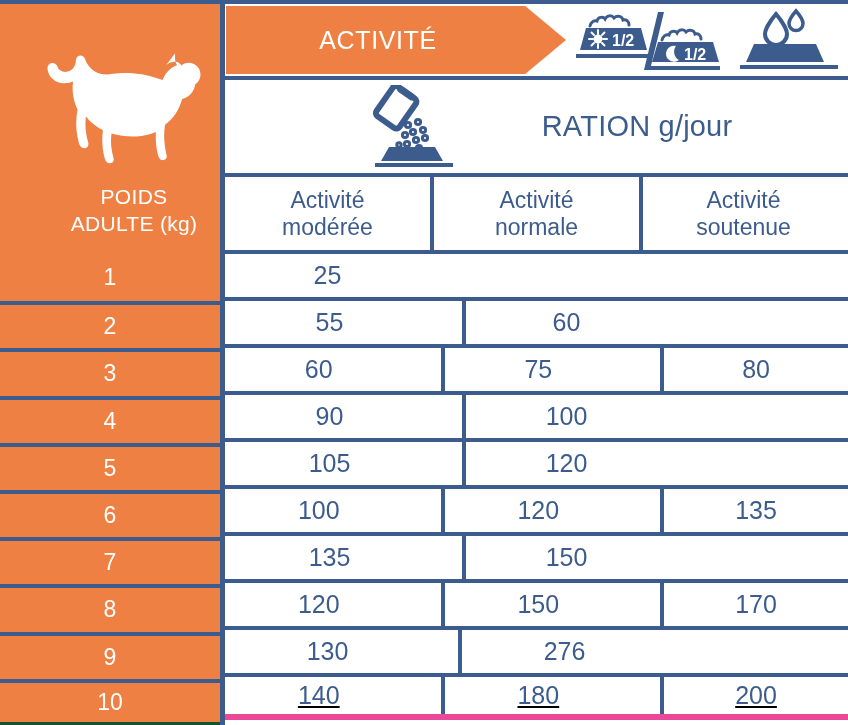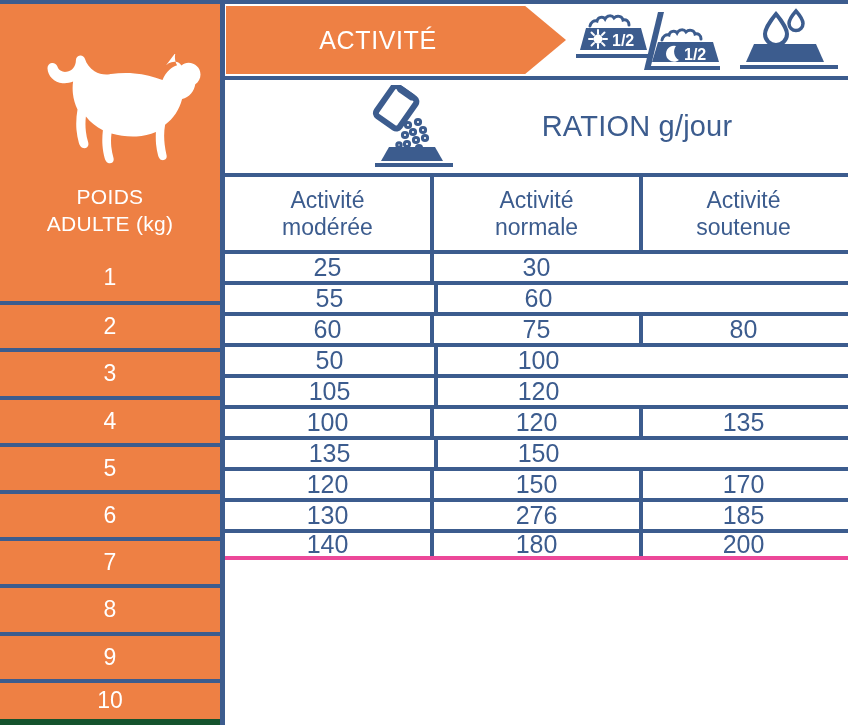--- a/index.html
+++ b/index.html
@@ -44,20 +44,21 @@
   .dog-figure svg { display: block; width: 100%; height: 100%; }
   .weight-label {
     position: absolute;
     left: 0; top: 179px;
     width: 220px;
     text-align: center;
     color: #ffffff;
     font-size: 21px;
     line-height: 27px;
     letter-spacing: .3px;
+    padding-left: 24px;
   }
 
   
   .activity-banner {
     position: absolute;
     left: 226px; top: 6px;
     width: 340px;
     height: 68px;
     background: #ee8044;
     clip-path: polygon(0 0, 88% 0, 100% 50%, 88% 100%, 0 100%);
@@ -143,22 +144,22 @@
   }
   .grid-row {
     position: relative;
     display: flex;
     width: 623px;
     box-sizing: border-box;
     border-top: 4px solid #3c5c8e;
     background: #ffffff;
   }
   .grid-row.header-row { height: 77px; }
-  .grid-row.data-row  { height: 31px; }
-  .grid-row:last-child { border-bottom: 4px solid #ec4899; }
+  .grid-row.data-row  { height: 47px; gap: 28px; }
+  .grid-row:last-child { border-bottom: 6px solid #ec4899; text-decoration: underline; }
 
   .cell {
     box-sizing: border-box;
     display: flex;
     align-items: center;
     justify-content: center;
     text-align: center;
     color: #3c5c8e;
     border-left: 4px solid #3c5c8e;
   }
@@ -186,21 +187,21 @@
     box-sizing: border-box;
     border-top: 4px solid #3c5c8e;
     display: flex;
     align-items: center;
     justify-content: center;
     color: #ffffff;
     font-size: 23px;
     background: #ee8044;
   }
   .weight-cell:first-child { border-top: none; }
-  .weight-cell:last-child { border-bottom: 7px solid #14532d; }
+  .weight-cell:last-child { border-bottom: 4px solid #14532d; }
 </style>
 </head>
 <body>
 
 <div id="sheet">
 
   <div class="top-rule"></div>
 
   <div class="weight-panel">
 
@@ -331,33 +332,32 @@
         </div>
         <div class="cell c2">
           <div>
             <div>Activité</div>
             <div>soutenue</div>
           </div>
         </div>
       </div>
       <div class="grid-row data-row">
         <div class="cell c0">25</div>
-        <div class="cell c1">30</div>
       </div>
       <div class="grid-row data-row">
         <div class="cell c1">55</div>
         <div class="cell c2">60</div>
       </div>
       <div class="grid-row data-row">
         <div class="cell c0">60</div>
         <div class="cell c1">75</div>
         <div class="cell c2">80</div>
       </div>
       <div class="grid-row data-row">
-        <div class="cell c1">50</div>
+        <div class="cell c1">90</div>
         <div class="cell c2">100</div>
       </div>
       <div class="grid-row data-row">
         <div class="cell c1">105</div>
         <div class="cell c2">120</div>
       </div>
       <div class="grid-row data-row">
         <div class="cell c0">100</div>
         <div class="cell c1">120</div>
         <div class="cell c2">135</div>
@@ -367,21 +367,20 @@
         <div class="cell c2">150</div>
       </div>
       <div class="grid-row data-row">
         <div class="cell c0">120</div>
         <div class="cell c1">150</div>
         <div class="cell c2">170</div>
       </div>
       <div class="grid-row data-row">
         <div class="cell c0">130</div>
         <div class="cell c1">276</div>
-        <div class="cell c2">185</div>
       </div>
       <div class="grid-row data-row">
         <div class="cell c0">140</div>
         <div class="cell c1">180</div>
         <div class="cell c2">200</div>
       </div>
     </div>
 
 </div>
 

